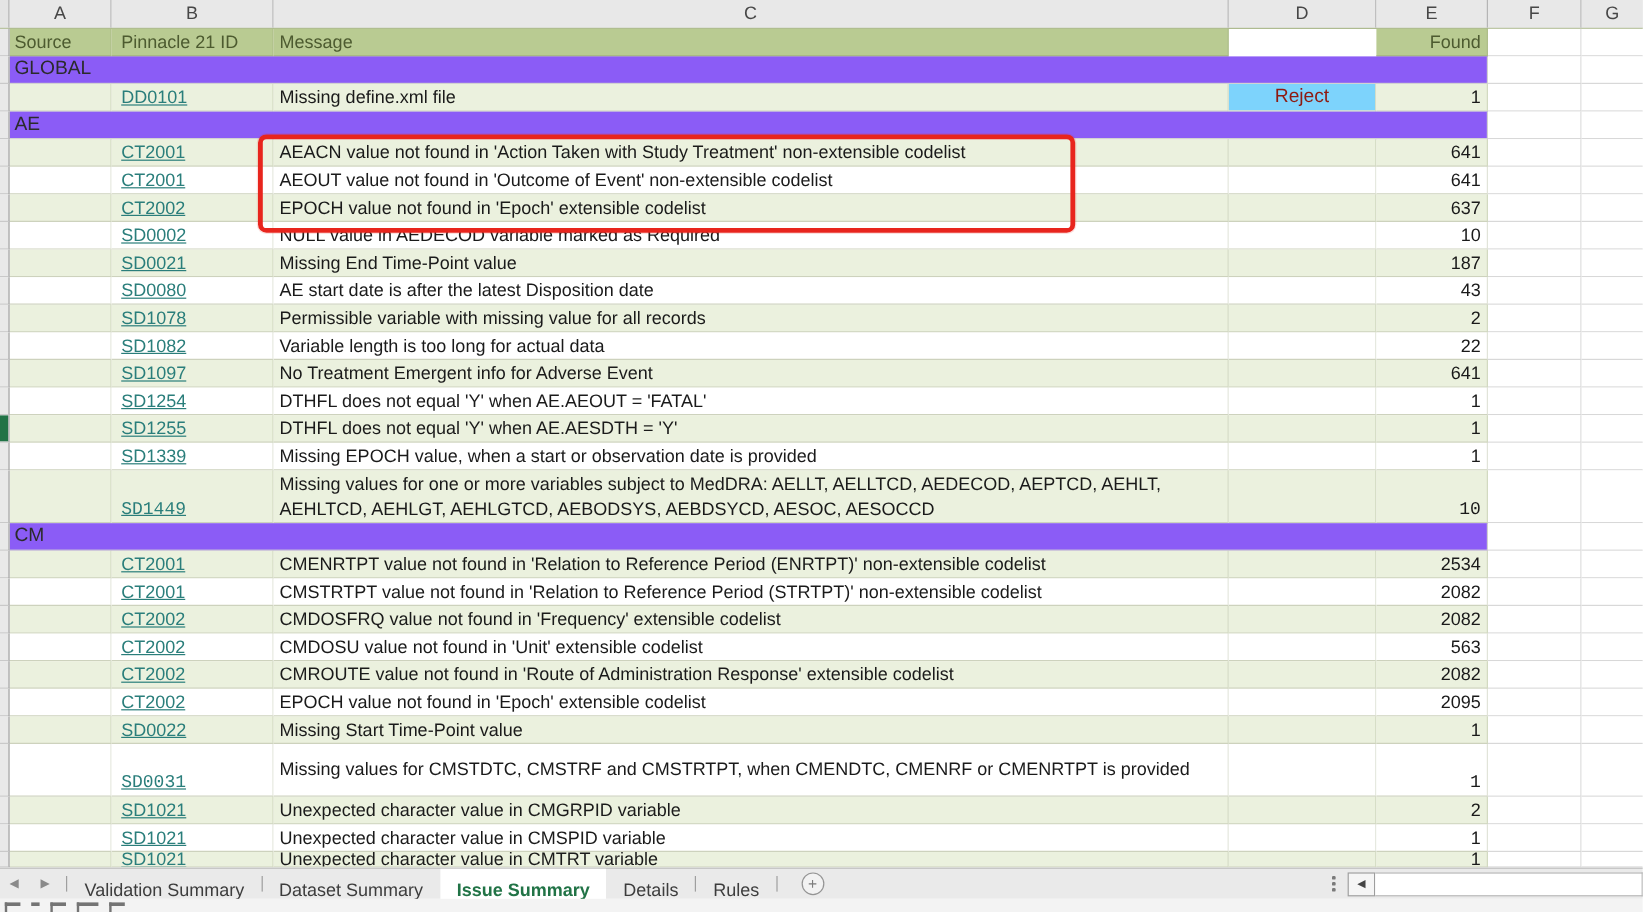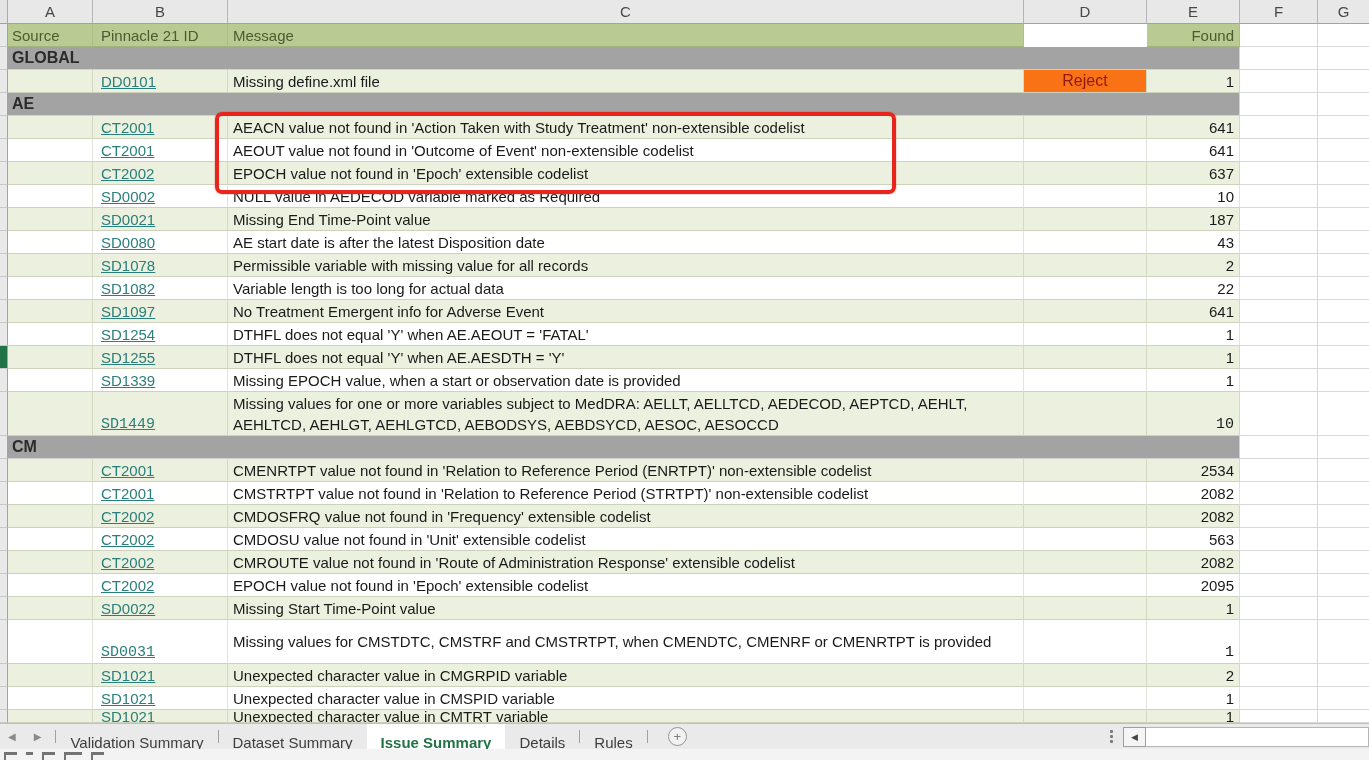--- a/index.html
+++ b/index.html
@@ -25,26 +25,26 @@
   .ca{width:85px;padding-left:4px;}
   .cb{width:135px;padding-left:8px;}
   .cc{width:796px;padding-left:5px;}
   .cd{width:123px;justify-content:center;padding:0;}
   .ce{width:93px;justify-content:flex-end;padding-right:5px;}
   .cf{width:78px;border-right:1px solid #d8d8d8;border-bottom:1px solid #d8d8d8;background:#fff;}
   .cg{flex:1;border-right:none;border-bottom:1px solid #d8d8d8;background:#fff;}
   .r.green .ca,.r.green .cb,.r.green .cc,.r.green .cd,.r.green .ce{background:#ebf1de;}
   .r.white .ca,.r.white .cb,.r.white .cc,.r.white .cd,.r.white .ce{background:#ffffff;}
   .r.hdr .ca,.r.hdr .cb,.r.hdr .cc,.r.hdr .cd,.r.hdr .ce{background:#b9cb92;color:#4d5b30;border-bottom:1px solid #a3b37e;}
-  .r.section .wide{width:1232px;background:#a3a3a3;padding-left:4px;font-size:16px;color:#2b2b2b;
-      border-bottom:1px solid #d2d2d2;border-right:1px solid #d0d0d0;display:flex;align-items:center;box-sizing:border-box;font-weight:bold;}
+  .r.section .wide{width:1232px;background:#8b5cf6;padding-left:4px;font-size:16px;color:#2b2b2b;
+      border-bottom:1px solid #d2d2d2;border-right:1px solid #d0d0d0;display:flex;align-items:center;box-sizing:border-box;}
   .r.tall .cb,.r.tall .ce{align-items:flex-end;padding-bottom:2px;font-family:Liberation Mono, monospace;}
   .r.tall .cc{white-space:normal;line-height:21px;align-items:center;}
   .lnk{color:#2a7e7b;text-decoration:underline;cursor:pointer;}
-  .sev-reject{background:#f97316;color:#8e1a10;width:100%;height:100%;display:flex;align-items:center;justify-content:center;font-size:16px;}
+  .sev-reject{background:#7dd3fc;color:#8e1a10;width:100%;height:100%;display:flex;align-items:center;justify-content:center;font-size:16px;}
 
   
   .annotation{position:absolute;left:215px;top:112px;width:673px;height:74px;border:4px solid #e8251d;
               border-radius:7px;pointer-events:none;box-shadow:0 0 0 1px rgba(232,37,29,.15);}
 
   
   .tabbar{position:absolute;left:0;top:723px;width:1369px;height:26px;background:#eaeaea;
           border-top:1px solid #bfbfbf;display:flex;align-items:stretch;font-size:15px;color:#3d3d3d;box-sizing:border-box;}
   .navarrows{display:flex;align-items:center;gap:18px;padding:0 14px 0 8px;color:#8a8a8a;font-size:10px;}
   .tabsep{width:1px;background:#9f9f9f;margin:6px 0;}

